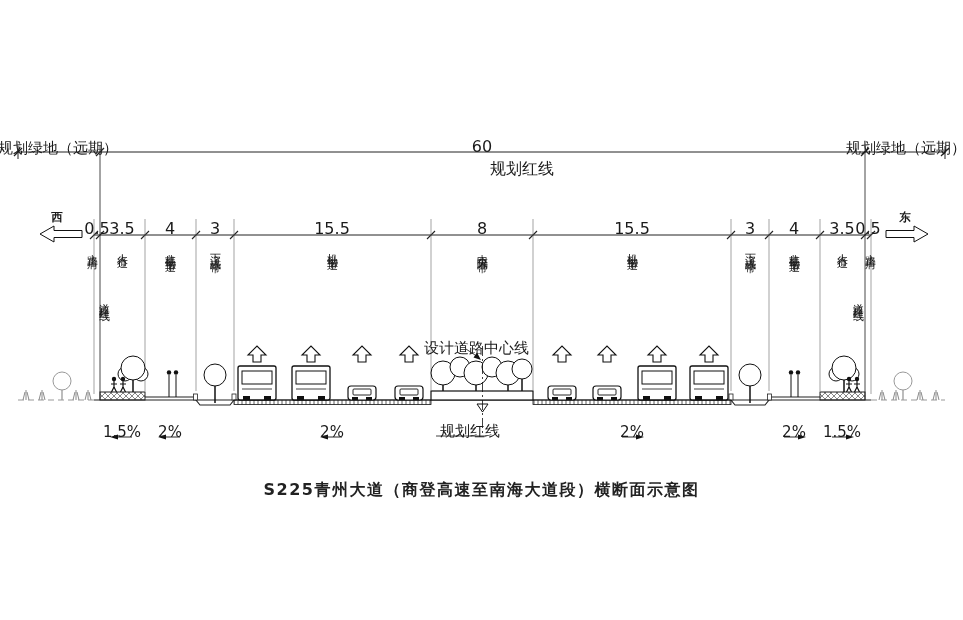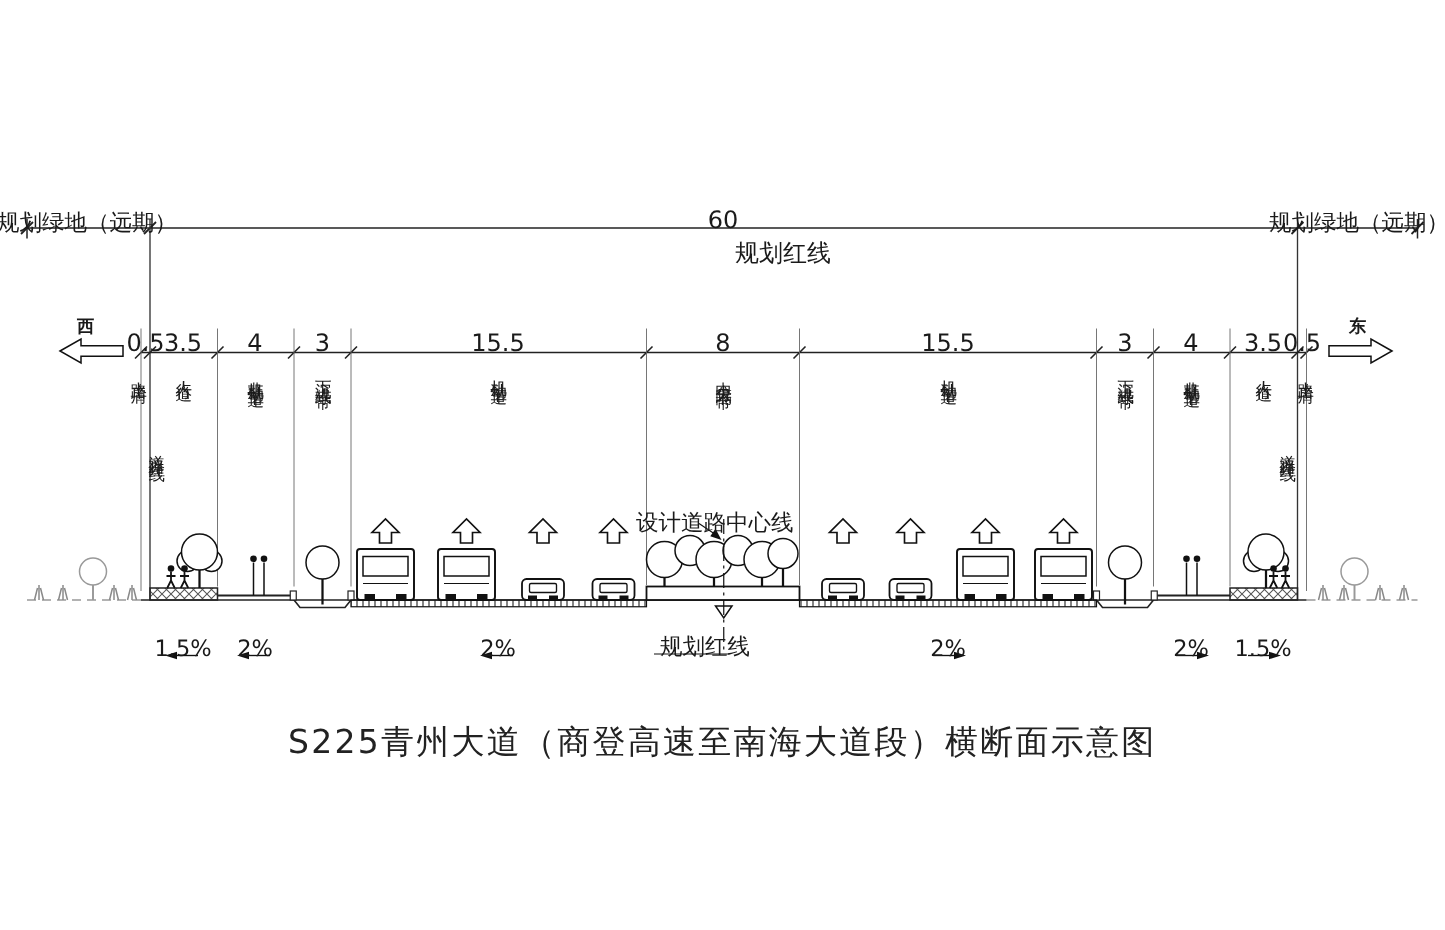--- a/index.html
+++ b/index.html
@@ -8,21 +8,21 @@
   svg.draw { position:absolute; left:0; top:0; }
   .lbl { position:absolute; white-space:nowrap; color:#1a1a1a; }
   .ctr { transform:translateX(-50%); }
   .dim { font-size:16px; }
   .small { font-size:15px; }
   .dir { font-size:11.5px; font-weight:bold; }
   .vlabel { position:absolute; writing-mode:vertical-rl; text-orientation:upright;
             letter-spacing:2px; font-size:11px; line-height:1; transform:translateX(-50%);
             white-space:nowrap; color:#1a1a1a; }
   .title { position:absolute; left:0; right:0; text-align:center; top:480px;
-           font-size:22px; letter-spacing:1.5px; font-weight:400; color:#222; }
+           font-size:16px; letter-spacing:1.5px; font-weight:700; color:#222; }
 </style>
 </head>
 <body>
 
 <div id="canvas">
 
   <svg class="draw" width="963" height="620" viewBox="0 0 963 620">
     <defs>
       <pattern id="hatch" width="6" height="6" patternUnits="userSpaceOnUse">
         <path d="M0,6 L6,0 M0,0 L6,6" stroke="#555" stroke-width="0.7"></path>

